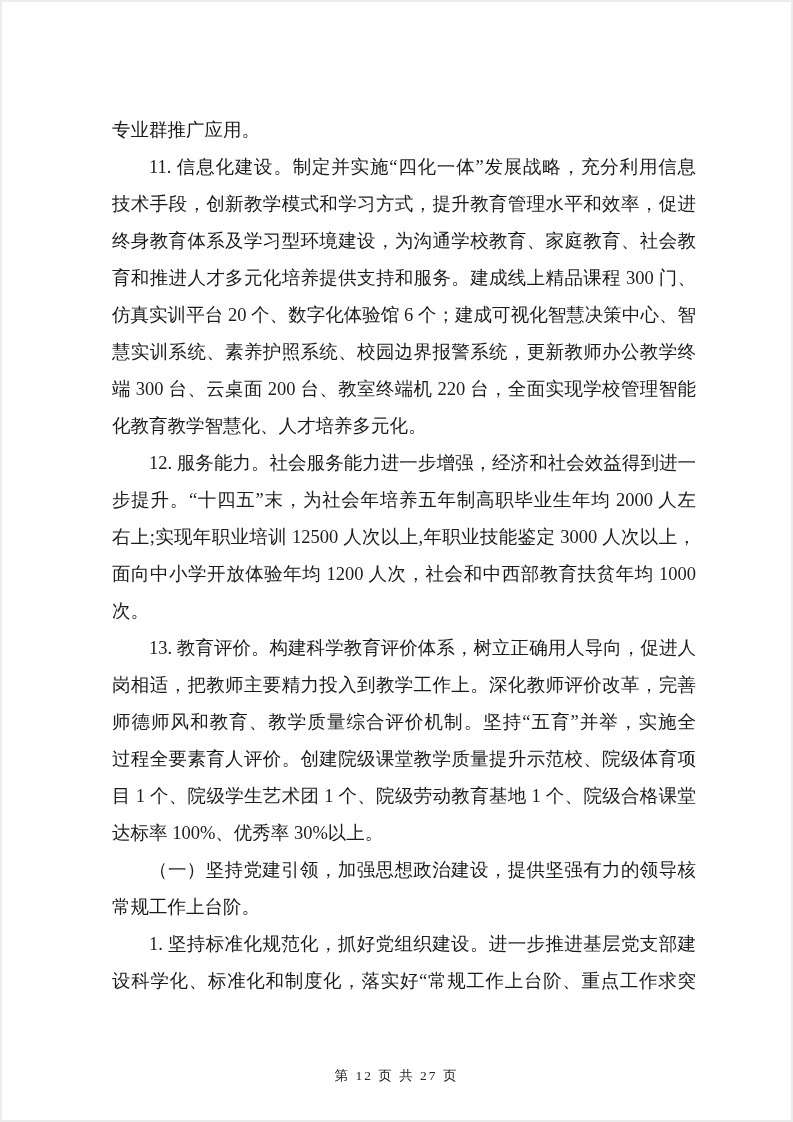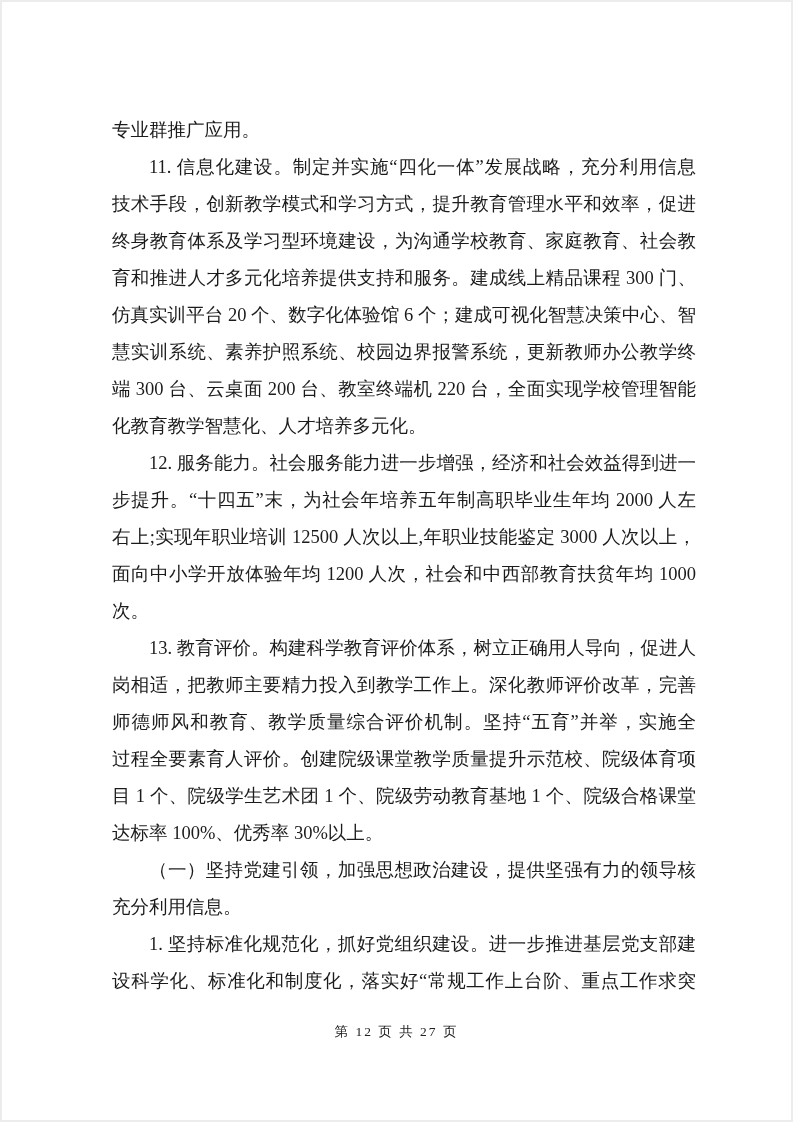--- a/index.html
+++ b/index.html
@@ -45,21 +45,21 @@
     font-weight: 700;
     font-size: 19.5px;
     color: #000000;
     text-align: left;
     text-align-last: left;
   }
   .page-footer {
     position: absolute;
     left: 0;
     right: 0;
-    top: 1020px;
+    top: 1064px;
     text-align: center;
     font-size: 13.5px;
     line-height: 20px;
     color: #222222;
     font-family: "Liberation Serif", serif;
     letter-spacing: 2px;
   }
 </style>
 </head>
 <body>
@@ -80,20 +80,20 @@
       <div class="line">右上;实现年职业培训 12500 人次以上,年职业技能鉴定 3000 人次以上，</div>
       <div class="line">面向中小学开放体验年均 1200 人次，社会和中西部教育扶贫年均 1000</div>
       <div class="line end">次。</div>
       <div class="line indent">13. 教育评价。构建科学教育评价体系，树立正确用人导向，促进人</div>
       <div class="line">岗相适，把教师主要精力投入到教学工作上。深化教师评价改革，完善</div>
       <div class="line">师德师风和教育、教学质量综合评价机制。坚持“五育”并举，实施全</div>
       <div class="line">过程全要素育人评价。创建院级课堂教学质量提升示范校、院级体育项</div>
       <div class="line">目 1 个、院级学生艺术团 1 个、院级劳动教育基地 1 个、院级合格课堂</div>
       <div class="line end">达标率 100%、优秀率 30%以上。</div>
       <div class="line indent">（一）坚持党建引领，加强思想政治建设，提供坚强有力的领导核</div>
-      <div class="line end">充分利用信息。</div>
+      <div class="line end">常规工作上台阶。</div>
       <div class="line indent">1. 坚持标准化规范化，抓好党组织建设。进一步推进基层党支部建</div>
       <div class="line">设科学化、标准化和制度化，落实好“常规工作上台阶、重点工作求突</div>
     </div>
   <div class="page-footer">
     <span>第 12 页 共 27 页</span>
   </div>
 </div>
 
 </body></html>

